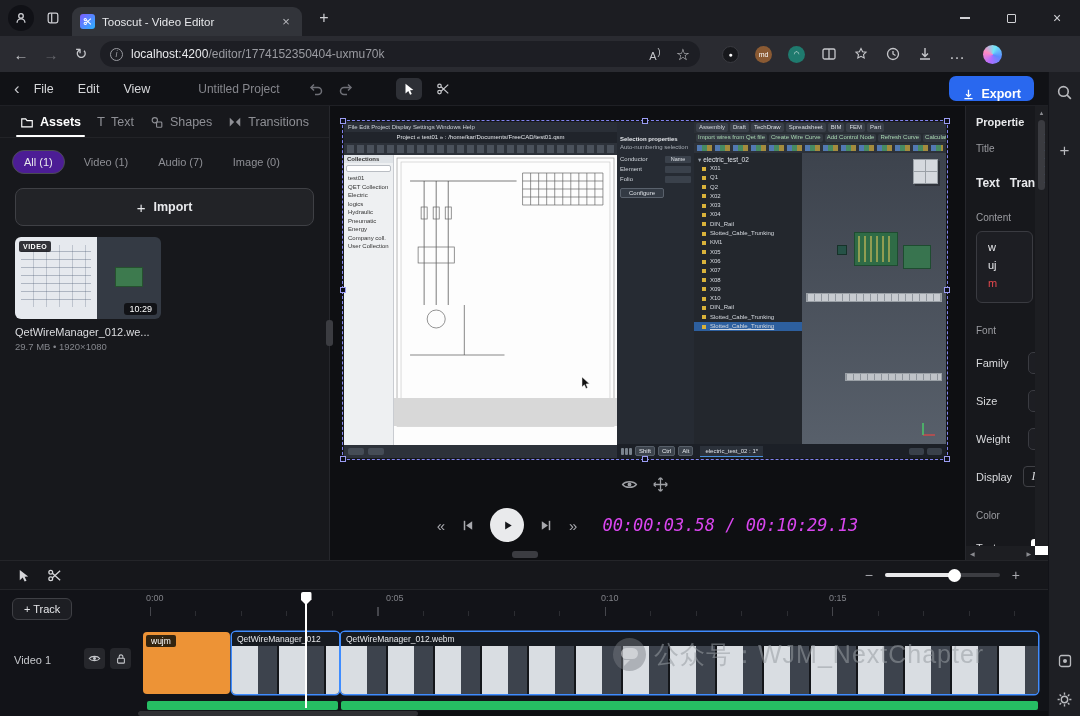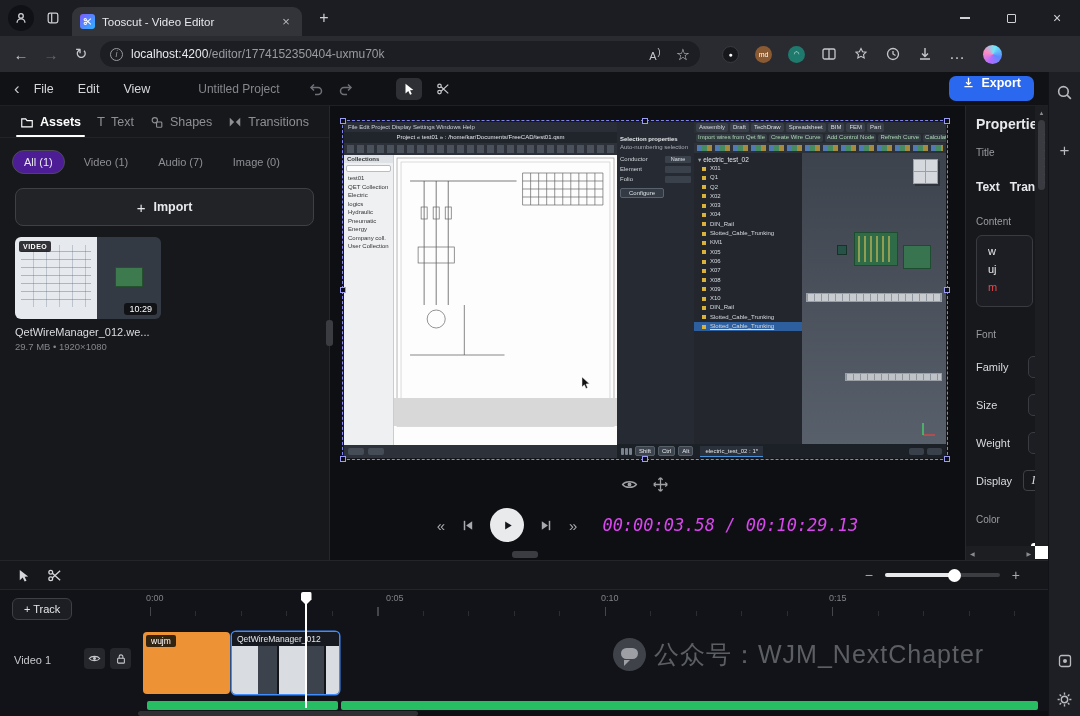--- a/index.html
+++ b/index.html
@@ -45,21 +45,21 @@
   .rail-plus { font-size:17px; }
 
   .app-header { position:absolute; top:0; left:0; right:0; height:34px; background:#111216; border-bottom:1px solid #1f2025; display:flex; align-items:center; padding:0 14px; }
   .back-chev { font-size:17px; color:#c6c7cb; margin-right:14px; }
   .menu-item { font-size:12.5px; color:#d6d7da; margin-right:24px; }
   .project-name { font-size:12px; color:#85868c; margin:0 28px 0 24px; }
   .hist-ic { margin-right:14px; color:#6f7077; }
   .tools { display:flex; gap:8px; margin-left:28px; }
   .tool-btn { width:26px; height:22px; border-radius:5px; display:flex; align-items:center; justify-content:center; color:#c6c7cb; }
   .tool-btn.active { background:#2e3036; color:#fff; }
-  .export-btn { margin-left:auto; height:25px; background:#2968ef; border-radius:7px; display:flex; align-items:flex-start; gap:6px; padding:0 13px; color:#fff; font-size:12.5px; font-weight:600; }
+  .export-btn { margin-left:auto; height:25px; background:#2968ef; border-radius:7px; display:flex; align-items:flex-end; gap:6px; padding:0 13px; color:#fff; font-size:12.5px; font-weight:600; }
 
   
   .main { position:absolute; top:34px; left:0; right:0; bottom:156px; }
   .left-panel { position:absolute; left:0; top:0; bottom:0; width:330px; background:#17181c; border-right:1px solid #26272c; }
   .panel-tabs { display:flex; align-items:center; height:32px; padding-left:12px; border-bottom:1px solid #222327; }
   .ptab { display:flex; align-items:center; gap:6px; font-size:12.5px; color:#8e8f95; padding:0 8px; height:100%; position:relative; }
   .ptab.active { color:#fff; font-weight:600; }
   .ptab.active::after { content:""; position:absolute; left:4px; right:4px; bottom:0; height:2px; background:#fff; border-radius:2px; }
   .filters { display:flex; align-items:center; gap:8px; padding:12px 12px 0 12px; }
   .filters span { font-size:11px; color:#8e8f95; padding:5px 11px; border-radius:15px; white-space:nowrap; }
@@ -148,21 +148,21 @@
   
   .frame-tools { position:absolute; top:370px; left:0; width:630px; display:flex; justify-content:center; gap:14px; color:#9ea0a5; }
   .transport { position:absolute; top:402px; left:0; width:100%; display:flex; align-items:center; justify-content:center; gap:15px; color:#a8a9ae; }
   .tr-chev { font-size:15px; }
   .play-btn { width:34px; height:34px; border-radius:50%; background:#e9eaec; color:#141519; display:flex; align-items:center; justify-content:center; }
   .time-text { margin-left:10px; font-family:"DejaVu Sans Mono",monospace; font-size:17px; color:#d946ef; white-space:nowrap;font-style:italic; }
 
   
   .props { position:absolute; right:0; top:0; bottom:0; width:83px; background:#17181c; border-left:1px solid #26272c; overflow:hidden; }
   .props-inner { position:absolute; left:10px; top:0; width:90px; }
-  .props-title { margin-top:10px; font-size:14px; font-weight:700; color:#e8e9eb; white-space:nowrap; }
+  .props-title { margin-top:10px; font-size:11px; font-weight:700; color:#e8e9eb; white-space:nowrap; }
   .props-sub { margin-top:15px; font-size:10px; color:#9b9ca1; }
   .props-tabs { margin-top:22px; display:flex; gap:10px; white-space:nowrap; }
   .props-tabs span { font-size:12px; font-weight:700; color:#e8e9ec; }
   .sec-label { margin-top:22px; font-size:10px; color:#9b9ca1; }
   .content-box { margin-top:8px; width:57px; height:72px; background:#1d1e23; border:1px solid #3a3b41; border-radius:6px; padding:6px 0 0 11px; }
   .content-box div { font-size:11px; line-height:18px; color:#e8e9ec; }
   .content-box div:last-child { color:#e5484d; }
   .fieldrow { position:relative; margin-top:16px; height:22px; }
   .fieldrow .lbl { font-size:11px; color:#d9dadd; line-height:22px; }
   .fieldrow .ctrl { position:absolute; left:52px; top:0; width:42px; height:22px; background:#1d1e23; border:1px solid #3a3b41; border-radius:5px; font-size:11px; color:#e8e9ec; line-height:20px; padding-left:6px; }
@@ -725,20 +725,24 @@
         </svg>
       </div>
 
     <div class="clip clip-text">
       <span class="clip-badge">wujm</span>
     </div>
     <div class="clip clip-video clip-v1">
       <div class="clip-head">QetWireManager_012</div>
       <div class="strip"></div>
     </div>
+    <div class="clip clip-video clip-v2">
+      <div class="clip-head">QetWireManager_012.webm</div>
+      <div class="strip"></div>
+    </div>
 
     <div class="audio-bar audio-1"></div>
     <div class="audio-bar audio-2"></div>
 
     <div class="playhead">
         <span class="ph-cap"></span>
       </div>
 
     <div class="watermark">
       <span class="wm-ic"></span>

